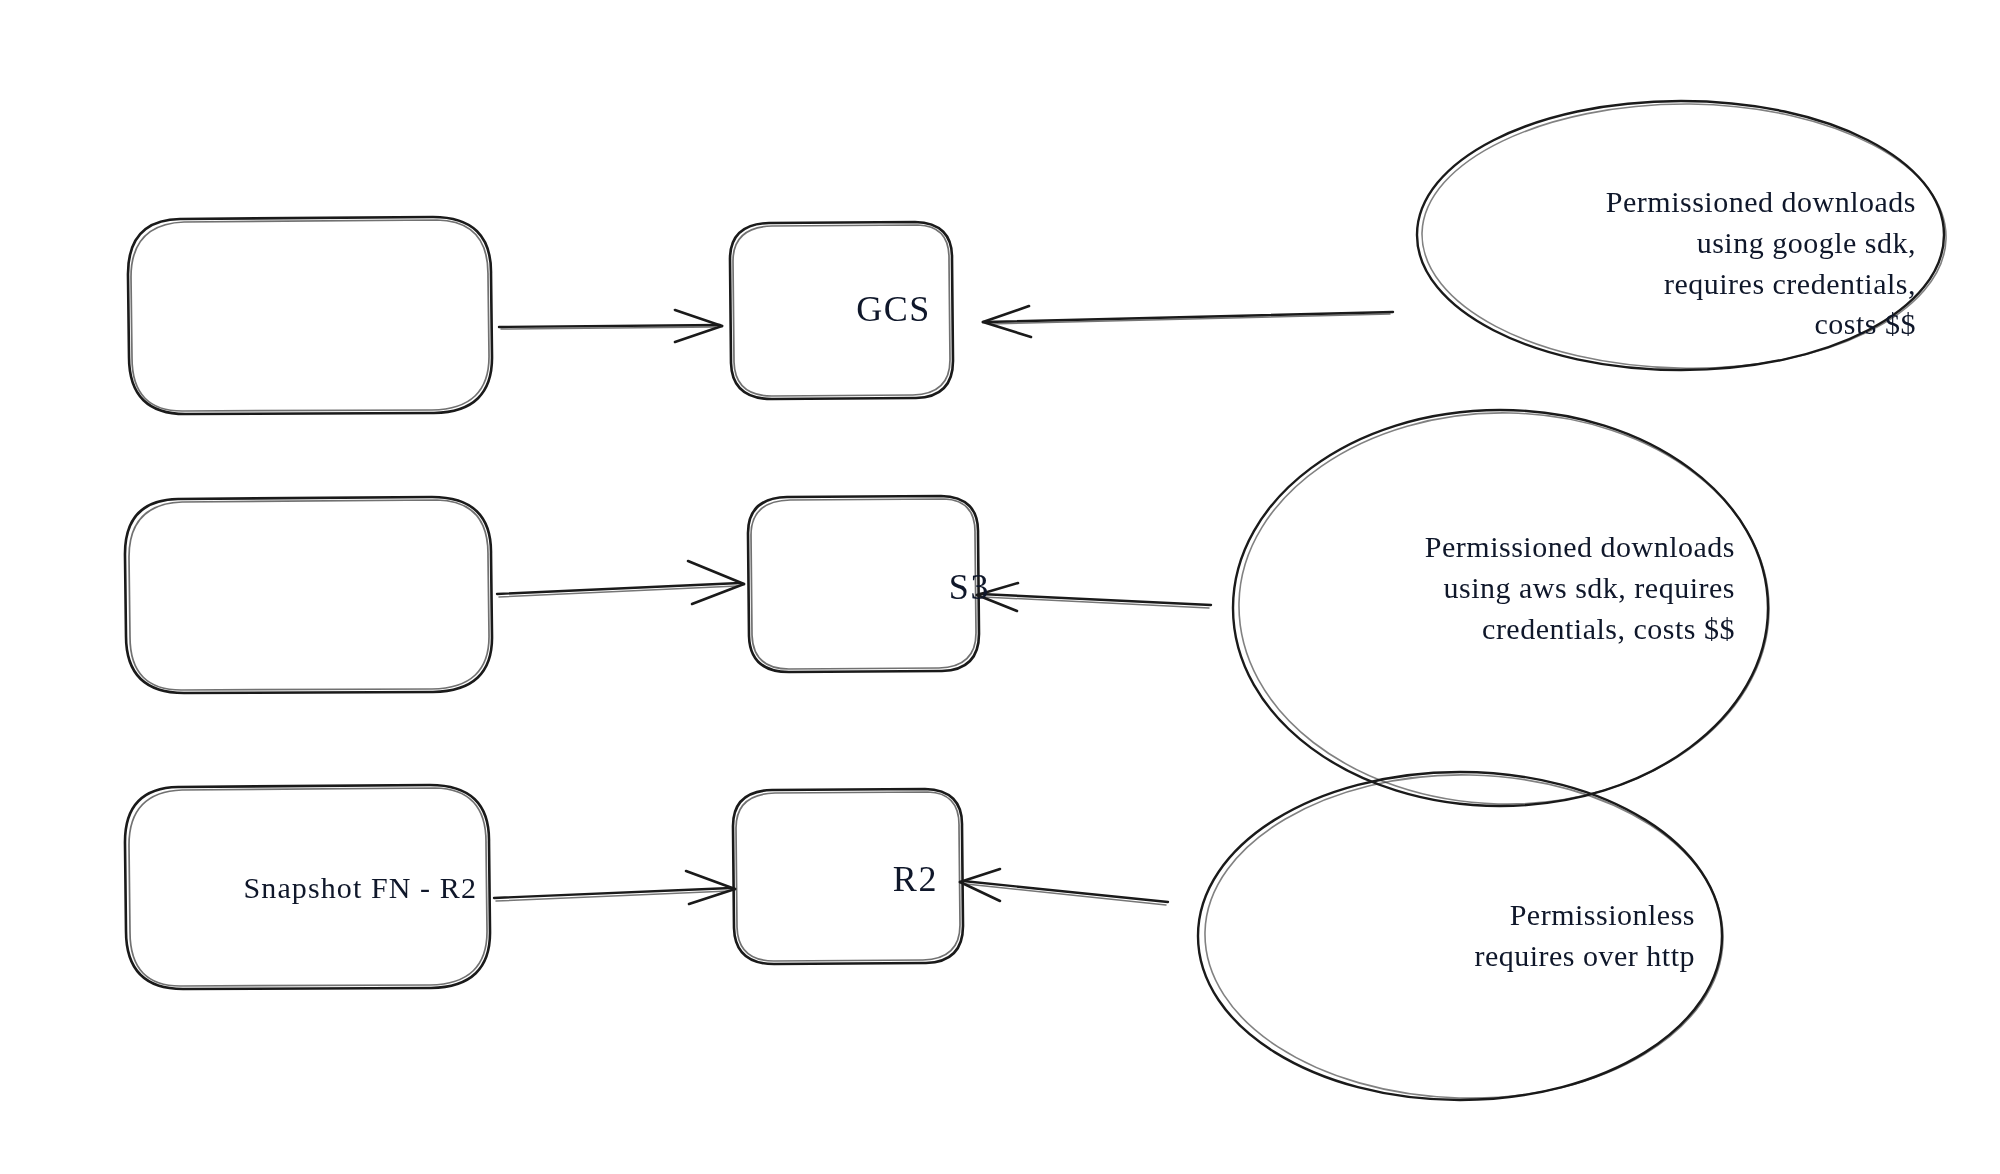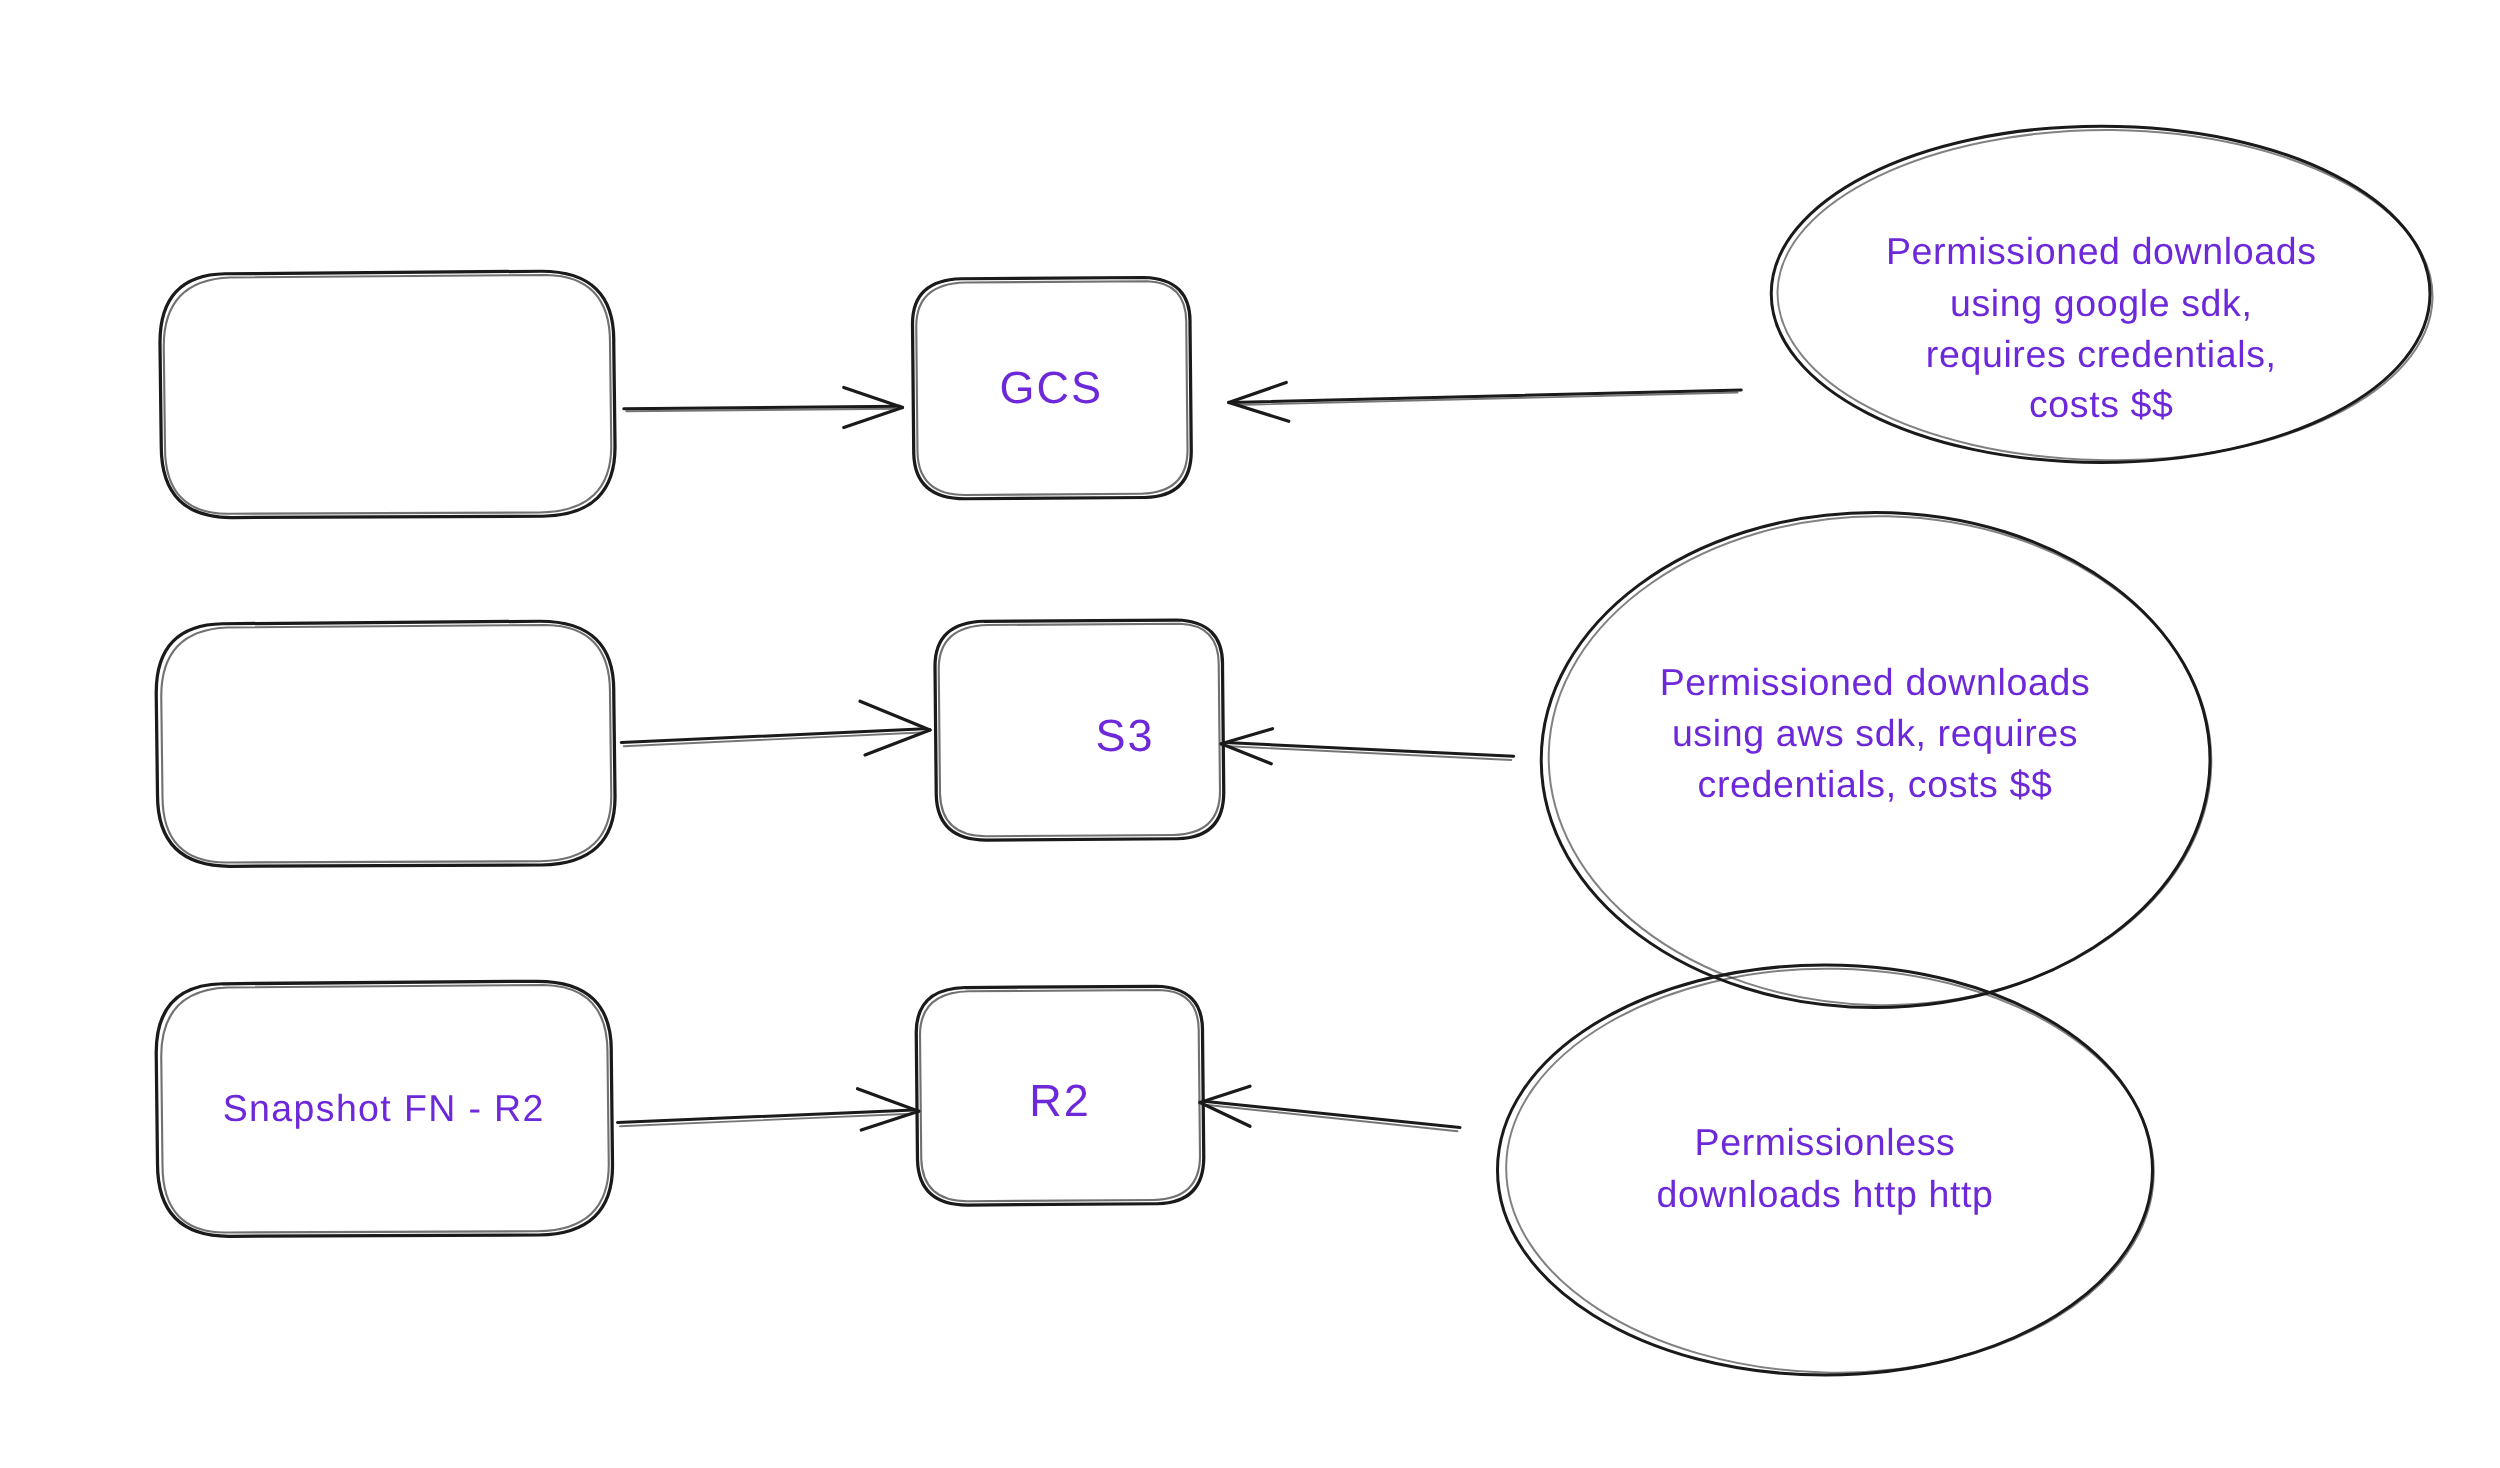--- a/index.html
+++ b/index.html
@@ -52,23 +52,23 @@
   }
   .arrow-shaft.thin {
     stroke-width: 1.5;
     opacity: 0.6;
   }
   .arrow-head {
     stroke-width: 2.6;
   }
   .label {
     position: absolute;
-    text-align: center;
-    color: #6d28d9;
-    font-family: Liberation Sans, sans-serif;
+    text-align: right;
+    color: #0f172a;
+    font-family: Liberation Serif, serif;
     font-weight: 500;
     letter-spacing: 0.4px;
     white-space: pre-line;
     line-height: 1.42;
     pointer-events: none;
     transform: translate(-50%, -50%);
   }
   .node-label {
     font-size: 30px;
     letter-spacing: 1.1px;
@@ -216,15 +216,15 @@
 
   <div class="label ellipse-label" style="left:1500px; top:588px; width:470px;">Permissioned downloads
 using aws sdk, requires
 credentials, costs $$</div>
 
   <div class="label node-label" style="left:307px; top:888px; width:340px;">Snapshot FN - R2</div>
 
   <div class="label node-label small" style="left:848px; top:880px; width:180px;">R2</div>
 
   <div class="label ellipse-label" style="left:1460px; top:936px; width:470px;">Permissionless
-downloads http http</div>
+requires over http</div>
 
 </div>
 
 </body></html>

